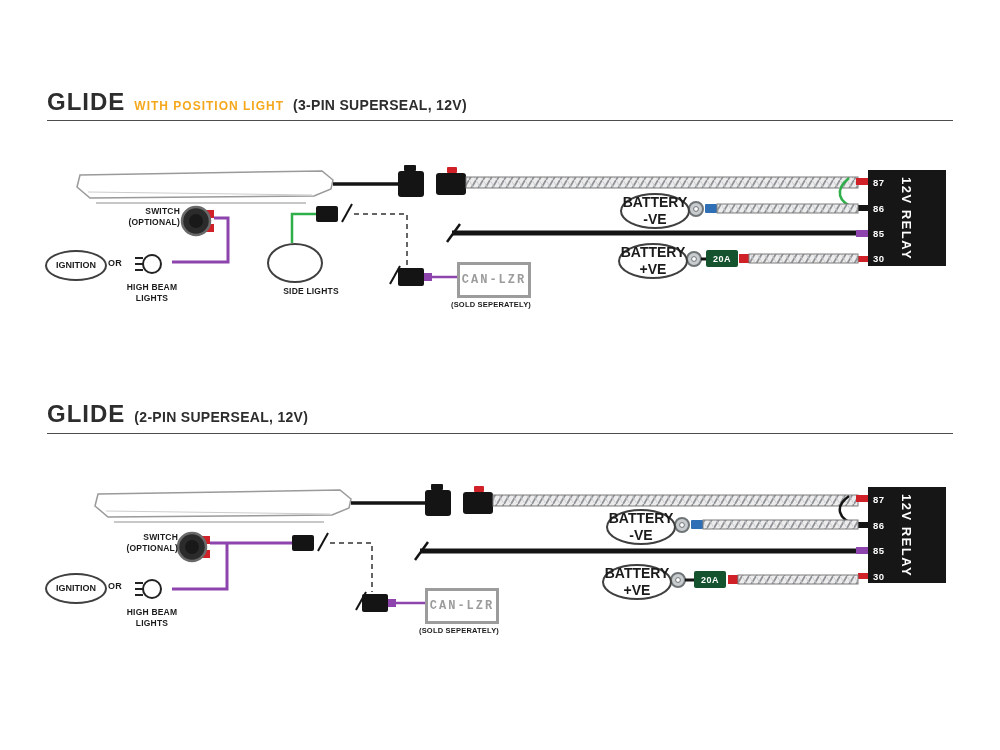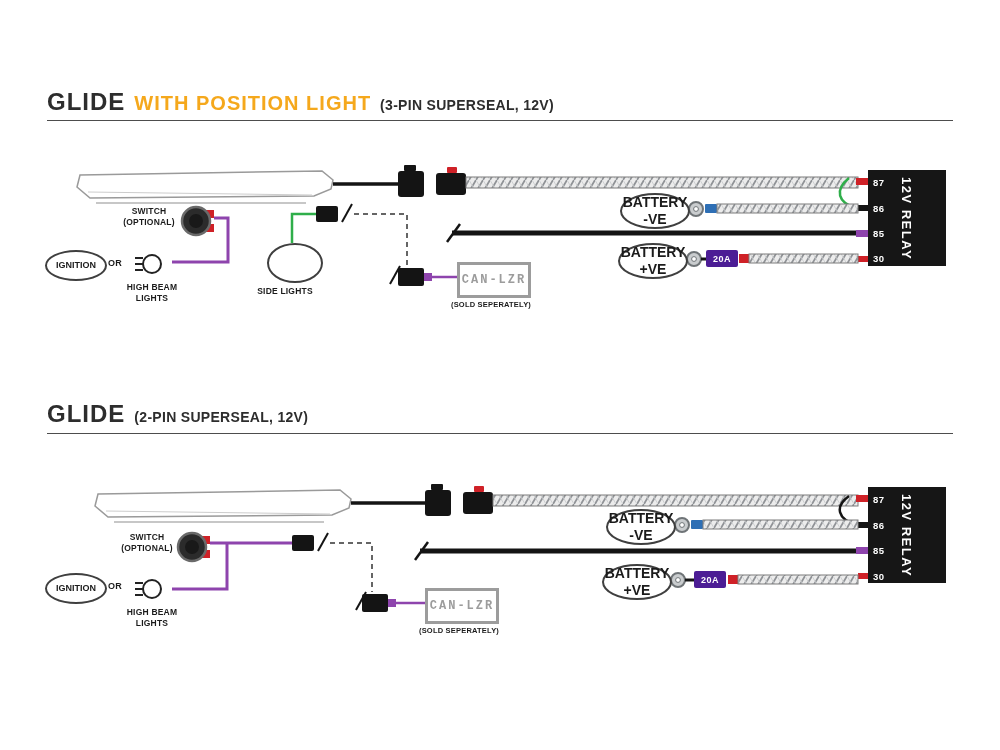--- a/index.html
+++ b/index.html
@@ -1,31 +1,31 @@
 <!DOCTYPE html>
 <html><head>
 <meta charset="utf-8">
 <style>
   html,body{margin:0;padding:0;background:#fff;}
   .page{position:relative;width:1000px;height:750px;background:#fff;overflow:hidden;
         font-family:"Liberation Sans",sans-serif;}
   svg.wires{position:absolute;left:0;top:0;z-index:1;}
   .title{position:absolute;display:flex;align-items:baseline;gap:9px;white-space:nowrap;z-index:2;}
   .title .main{font-size:24px;font-weight:800;letter-spacing:1px;color:#2d2d2d;}
-  .title .accent{font-size:20px;font-weight:800;letter-spacing:1px;color:#f5a81c;}
+  .title .accent{font-size:12px;font-weight:800;letter-spacing:1px;color:#f5a81c;}
   .title .note{font-size:14px;font-weight:700;color:#2d2d2d;letter-spacing:.3px;}
   .rule{position:absolute;height:0;border-top:1.5px solid #4d4d4d;z-index:2;}
   .lbl{position:absolute;font-size:8.5px;font-weight:700;color:#1b1b1b;line-height:1.25;
        letter-spacing:.2px;z-index:3;}
   .pre{white-space:pre-line;}
-  .tr{text-align:center;}.tc{text-align:center;}
+  .tr{text-align:right;}.tc{text-align:center;}
   .oval{position:absolute;border:2px solid #3f3f3f;border-radius:50%;background:#fff;
         display:flex;align-items:center;justify-content:center;text-align:center;
         font-size:14px;font-weight:700;color:#1b1b1b;line-height:1.2;white-space:pre-line;z-index:3;}
-  .fuse{position:absolute;background:#4c1d95;color:#fff;display:flex;align-items:center;
+  .fuse{position:absolute;background:#14532d;color:#fff;display:flex;align-items:center;
         justify-content:center;font-size:9px;font-weight:700;letter-spacing:.5px;border-radius:2px;z-index:3;}
   .canbox{position:absolute;border:3px solid #9c9c9c;background:#fff;display:flex;align-items:center;
         justify-content:center;color:#9c9c9c;font-weight:700;font-size:12px;letter-spacing:2px;z-index:3;font-family:Liberation Mono, monospace;}
   .relay-label{position:absolute;display:flex;align-items:center;justify-content:center;z-index:3;}
   .relay-label span{transform:rotate(90deg);color:#fff;font-weight:700;font-size:13px;
         letter-spacing:1.5px;white-space:nowrap;}
   .pin{fill:#fff;font:700 9.5px "Liberation Sans",sans-serif;letter-spacing:.5px;}
 </style>
 </head>
 <body>
@@ -172,21 +172,21 @@
     <div class="rule" style="left:47px;top:120px;width:906px;"></div>
 
     <div class="lbl pre tr" style="left:118px;top:206px;width:62px;">SWITCH
 (OPTIONAL)</div>
     <div class="oval" style="left:45px;top:250px;width:58px;height:27px;font-size:9px;">IGNITION</div>
     <div class="lbl" style="left:108px;top:258px;font-size:9px;">OR</div>
     <div class="lbl pre tc" style="left:124px;top:282px;width:56px;">HIGH BEAM
 LIGHTS</div>
 
     <div class="oval" style="left:267px;top:243px;width:52px;height:36px;"></div>
-    <div class="lbl tc" style="left:244px;top:286px;width:82px;">SIDE LIGHTS</div>
+    <div class="lbl tc" style="left:270px;top:286px;width:82px;">SIDE LIGHTS</div>
 
     <div class="oval" style="left:620px;top:193px;width:66px;height:32px;">BATTERY
 -VE</div>
     <div class="oval" style="left:618px;top:243px;width:66px;height:32px;">BATTERY
 +VE</div>
     <div class="fuse" style="left:706px;top:250px;width:32px;height:17px;">20A</div>
 
     <div class="canbox" style="left:457px;top:262px;width:68px;height:30px;">CAN-LZR</div>
     <div class="lbl tc" style="left:440px;top:300px;width:102px;font-size:7.5px;">(SOLD SEPERATELY)</div>
 

